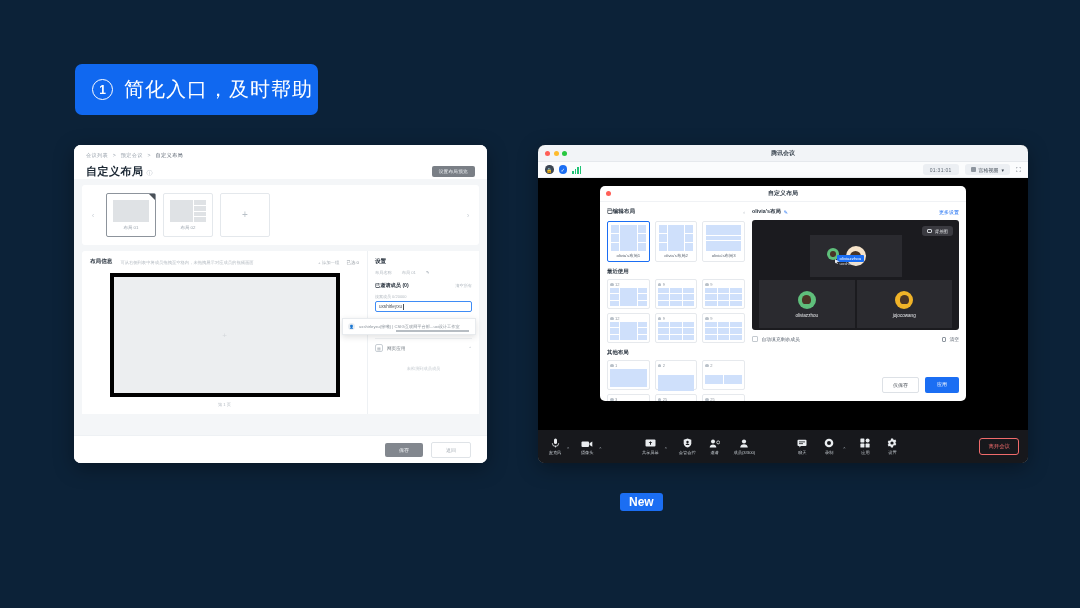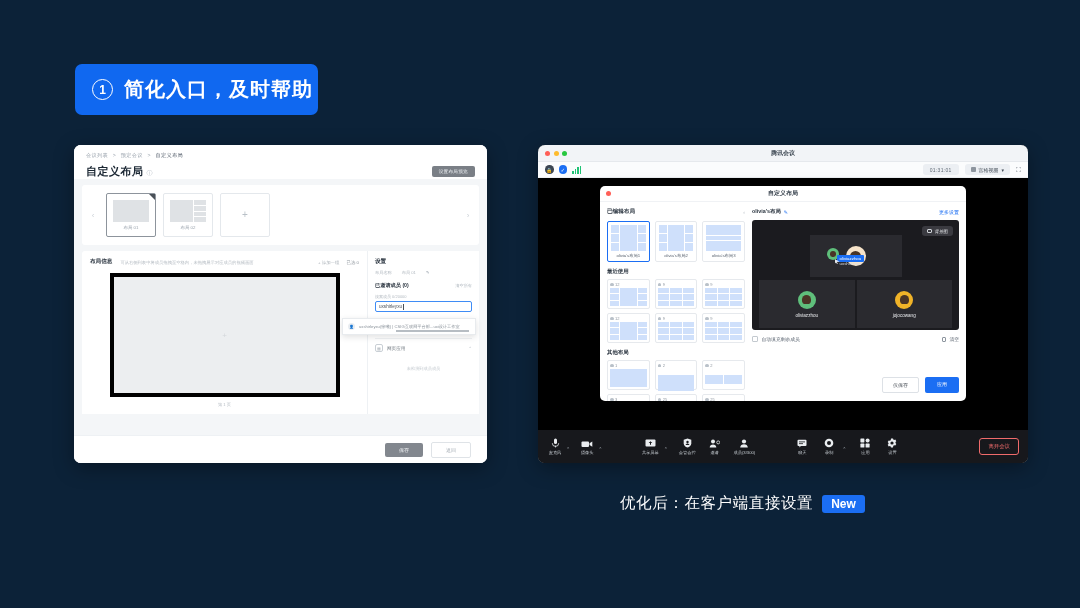--- a/index.html
+++ b/index.html
@@ -18,21 +18,21 @@
     background: #1068f0; border-radius: 7px;
     display: flex; align-items: center; gap: 11px;
     padding-left: 17px;
   }
   .title-num {
     width: 21px; height: 21px; border-radius: 50%;
     border: 1.6px solid #ffffff; color: #ffffff;
     font-size: 12px; display: flex; align-items: center; justify-content: center;
     font-weight: 700; flex: none;
   }
-  .title-text { color: #fff; font-size: 20px; font-weight: 700; letter-spacing: 1px; }
+  .title-text { color: #fff; font-size: 20px; font-weight: 400; letter-spacing: 1px; }
 
   
   .shot {
     position: absolute; background: #fff; border-radius: 7px; overflow: hidden;
     box-shadow: 0 5px 20px rgba(0,0,0,.35);
   }
   #web-shot  { left: 74px;  top: 145px; width: 413px; height: 318px; }
   #client-shot { left: 538px; top: 145px; width: 490px; height: 318px; }
 
   
@@ -842,17 +842,16 @@
             <div class="tb-lbl">设置</div>
           </div>
         </div>
 
         <div class="leave-btn">离开会议</div>
       </div>
     </div>
   </div>
 
   <div class="caption" id="cap-right">
-    <span class="cap-text">优化后：在客户端直接设置</span>
     <span class="tag-new">New</span>
   </div>
 
 </div>
 
 </body></html>

